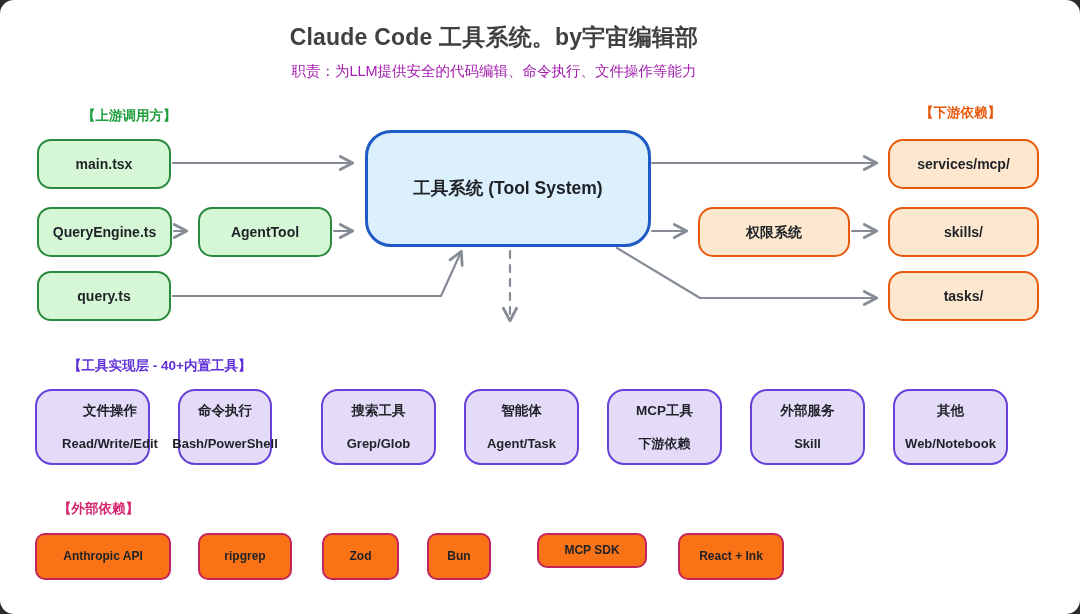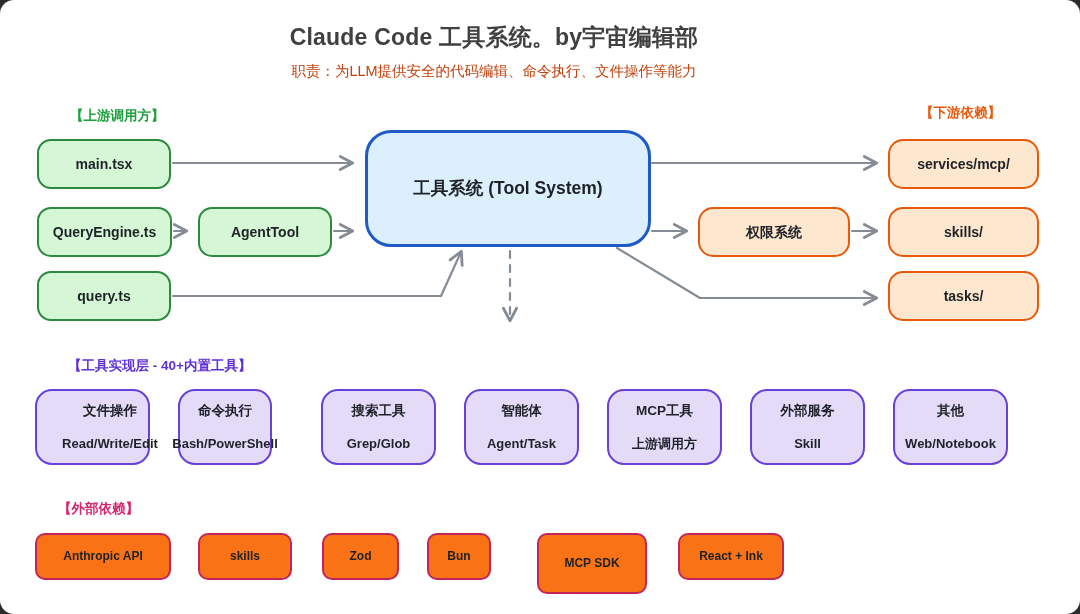--- a/index.html
+++ b/index.html
@@ -34,30 +34,30 @@
   .title {
     font-size: 23px;
     font-weight: 700;
     color: #404040;
     letter-spacing: 0.2px;
   }
   .subtitle {
     margin-top: 9px;
     font-size: 14.5px;
     font-weight: 500;
-    color: #c2410c;
+    color: #a21caf;
   }
   .section-label {
     position: absolute;
     font-size: 13.5px;
     font-weight: 700;
     z-index: 2;
     white-space: nowrap;
   }
-  .label-upstream   { left: 70px;  top: 107px; color: #1f9e3d; }
+  .label-upstream   { left: 82px;  top: 107px; color: #1f9e3d; }
   .label-downstream { left: 920px; top: 104px; color: #e8590c; }
   .label-tools      { left: 68px;  top: 357px; color: #5f2fd8; }
   .label-external   { left: 58px;  top: 500px; color: #d6246e; }
 
   .node {
     position: absolute;
     z-index: 1;
     display: flex;
     flex-direction: column;
     align-items: center;
@@ -175,43 +175,43 @@
   <div class="node node-purple" style="left:321px; top:389px; width:115px; height:76px;">
     <span>搜索工具</span>
     <span class="line2">Grep/Glob</span>
   </div>
   <div class="node node-purple" style="left:464px; top:389px; width:115px; height:76px;">
     <span>智能体</span>
     <span class="line2">Agent/Task</span>
   </div>
   <div class="node node-purple" style="left:607px; top:389px; width:115px; height:76px;">
     <span>MCP工具</span>
-    <span class="line2">上游调用方</span>
+    <span class="line2">下游依赖</span>
   </div>
   <div class="node node-purple" style="left:750px; top:389px; width:115px; height:76px;">
     <span>外部服务</span>
     <span class="line2">Skill</span>
   </div>
   <div class="node node-purple" style="left:893px; top:389px; width:115px; height:76px;">
     <span>其他</span>
     <span class="line2">Web/Notebook</span>
   </div>
 
   <div class="node node-pink" style="left:35px; top:533px; width:136px; height:47px;">
     <span>Anthropic API</span>
   </div>
   <div class="node node-pink" style="left:198px; top:533px; width:94px; height:47px;">
-    <span>skills</span>
+    <span>ripgrep</span>
   </div>
   <div class="node node-pink" style="left:322px; top:533px; width:77px; height:47px;">
     <span>Zod</span>
   </div>
   <div class="node node-pink" style="left:427px; top:533px; width:64px; height:47px;">
     <span>Bun</span>
   </div>
-  <div class="node node-pink" style="left:537px; top:533px; width:110px; height:61px;">
+  <div class="node node-pink" style="left:537px; top:533px; width:110px; height:35px;">
     <span>MCP SDK</span>
   </div>
   <div class="node node-pink" style="left:678px; top:533px; width:106px; height:47px;">
     <span>React + Ink</span>
   </div>
 
 </div>
 
 </body></html>

